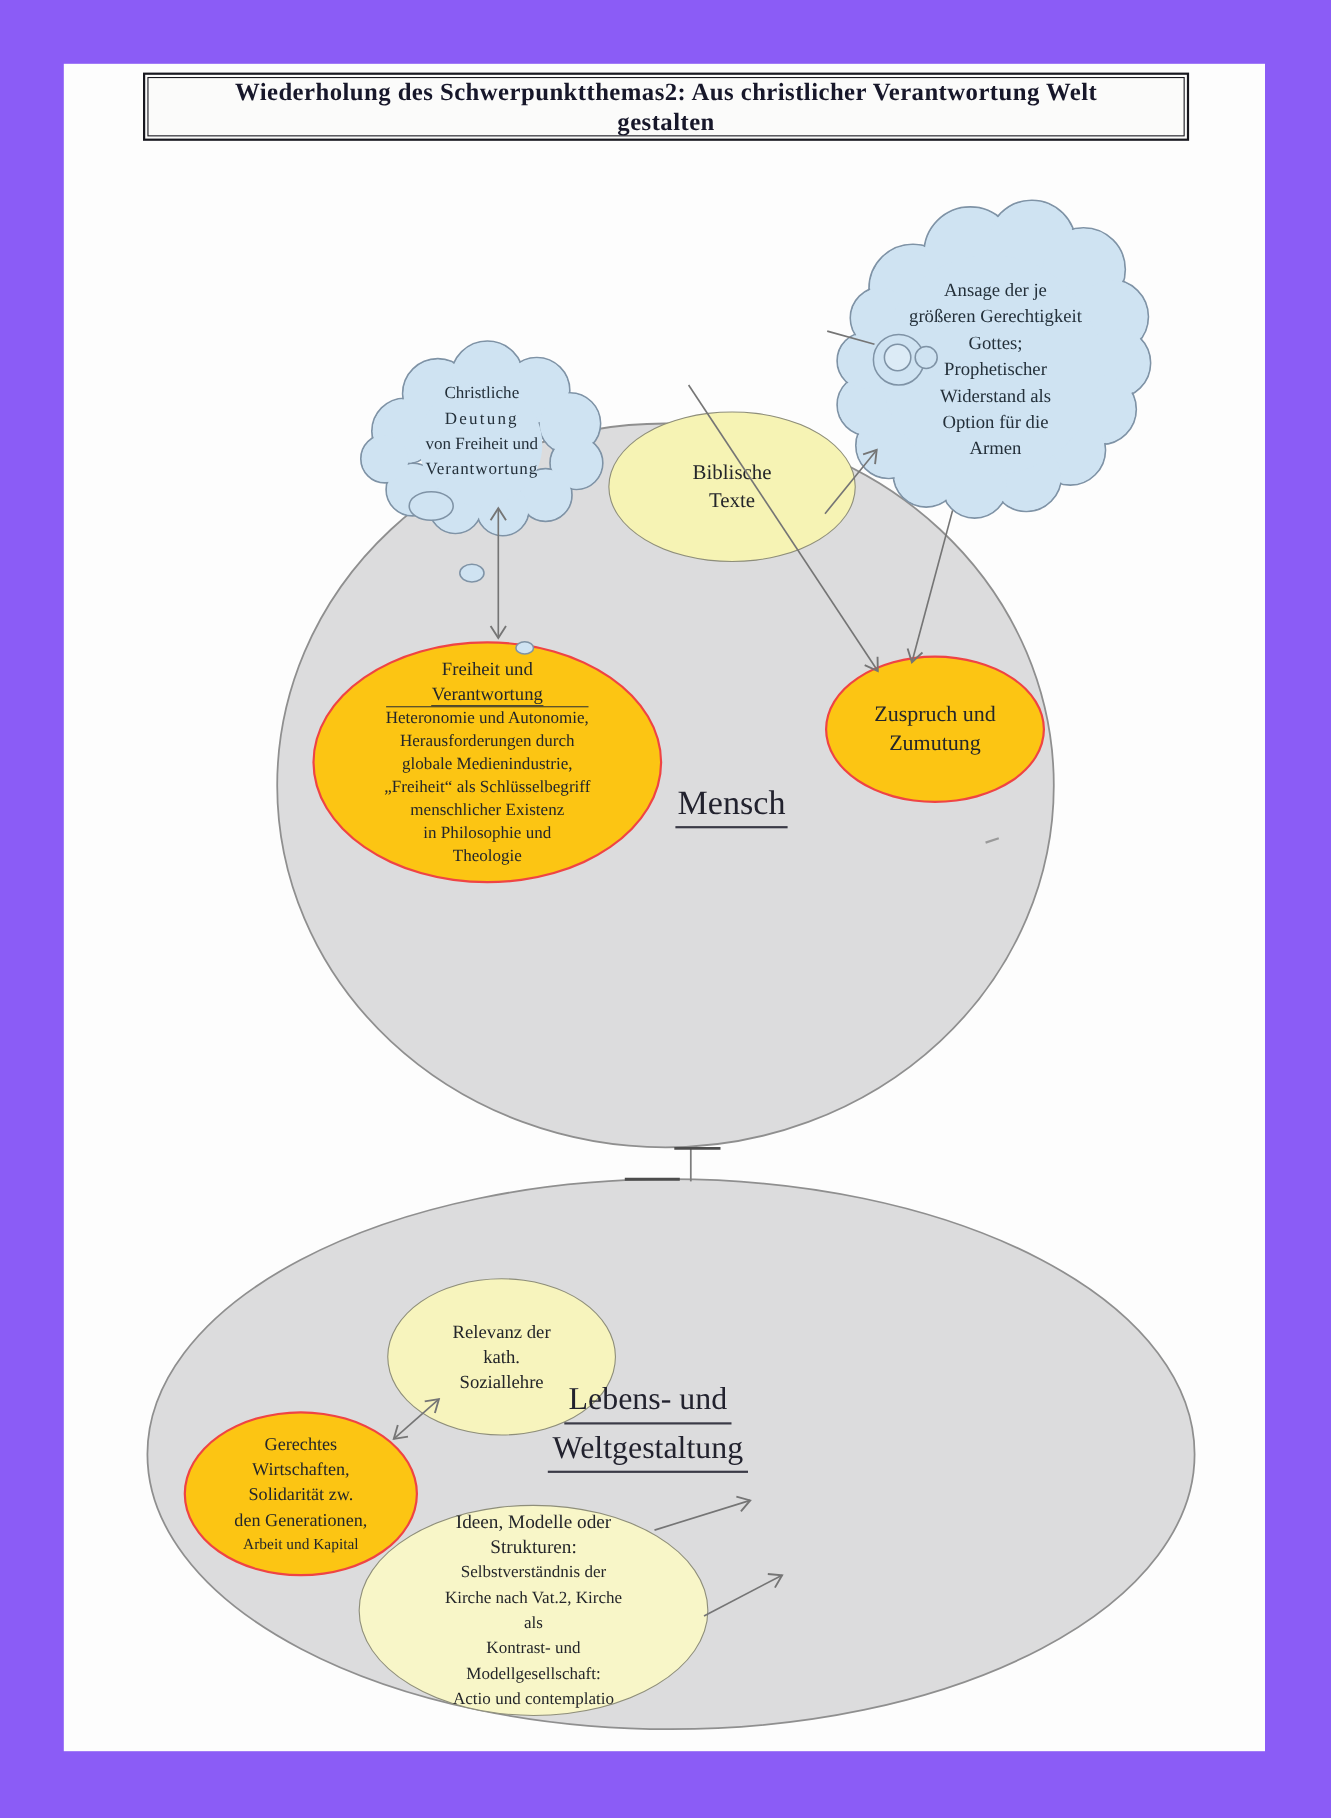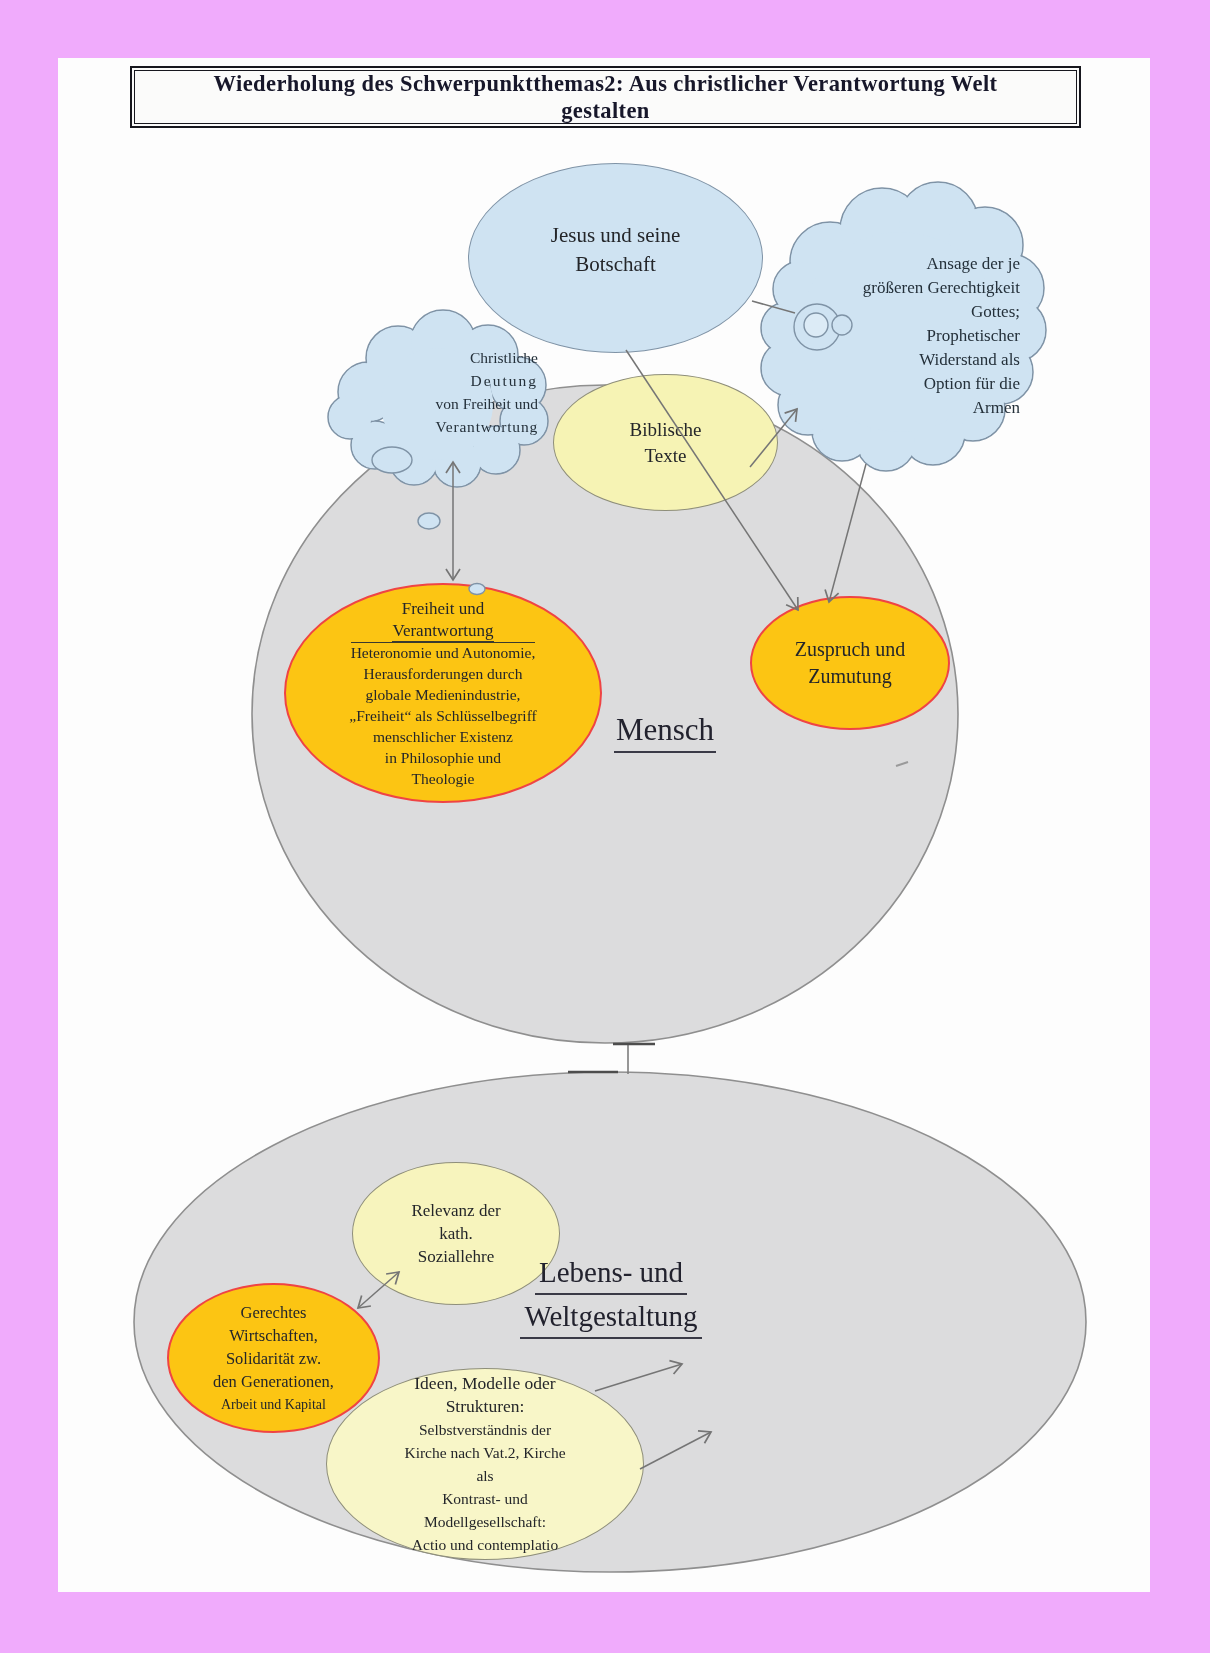--- a/index.html
+++ b/index.html
@@ -1,16 +1,16 @@
 <!DOCTYPE html>
 <html lang="de"><head>
 <meta charset="utf-8">
 <style>
   html,body{margin:0;padding:0;background:#000;}
-  #canvas{position:relative;width:1210px;height:1653px;background:#f0abfc;overflow:hidden;
+  #canvas{position:relative;width:1210px;height:1653px;background:#8b5cf6;overflow:hidden;
           font-family:"Liberation Serif","DejaVu Serif",serif;color:#24262a;}
   .page{position:absolute;left:58px;top:58px;width:1092px;height:1534px;background:#fdfdfd;}
   svg.layer{position:absolute;left:0;top:0;width:1210px;height:1653px;pointer-events:none;}
 
   
   .title-box{position:absolute;left:130px;top:66px;width:947px;height:58px;
              border:2px solid #17171e;background:#fbfbfa;}
   .title-inner{position:absolute;inset:2px;border:1px solid #17171e;
                display:flex;flex-direction:column;justify-content:center;align-items:center;}
   .title-inner div{font-size:22.5px;line-height:27px;font-weight:700;letter-spacing:.4px;
@@ -39,26 +39,26 @@
   .wiss .hd{font-size:16.5px;line-height:24px;}
   .wiss .sub{font-size:13.5px;line-height:17px;}
   .zukunft .ln{font-size:23px;line-height:31px;}
   .zukunft{padding-bottom:26px;}
   .ideen .big{font-size:17.5px;line-height:23px;}
   .ideen .ln{font-size:15.5px;line-height:23px;}
 
   
   .mensch-label{position:absolute;left:585px;top:712px;width:160px;text-align:center;}
   .mensch-label span{font-size:31px;border-bottom:2px solid #3a3a46;padding:0 2px 4px 2px;color:#22222e;}
-  .lebens-label{position:absolute;left:511px;top:1256px;width:200px;text-align:center;}
+  .lebens-label{position:absolute;left:489px;top:1256px;width:200px;text-align:center;}
   .lebens-label span{display:inline-block;font-size:29px;border-bottom:2px solid #3a3a46;
                      padding:0 4px 4px 4px;margin-bottom:5px;color:#22222e;}
 
   
-  .cloud-text{position:absolute;text-align:right;color:#24303a;}
+  .cloud-text{position:absolute;text-align:center;color:#24303a;}
   .christliche-text{left:338px;top:346px;width:200px;}
   .christliche-text .ln{font-size:15.5px;line-height:23px;}
   .ls{letter-spacing:2px;}
   .ls1{letter-spacing:.8px;}
   .ansage-text{left:790px;top:252px;width:230px;}
   .ansage-text .ln{font-size:17px;line-height:24px;}
 </style>
 </head>
 <body>
 
@@ -75,24 +75,20 @@
     </g>
   </svg>
 
   <div class="title-box">
     <div class="title-inner">
       <div>Wiederholung des Schwerpunktthemas2: Aus christlicher Verantwortung Welt</div>
       <div>gestalten</div>
     </div>
   </div>
 
-  <div class="el blue jesus" style="left:468px;top:163px;width:295px;height:190px;">
-    <div class="ln">Jesus und seine</div>
-    <div class="ln">Botschaft</div>
-  </div>
 
   <div class="el cream biblische" style="left:553px;top:374px;width:225px;height:137px;background:#f6f3b4;">
     <div class="ln">Biblische</div>
     <div class="ln">Texte</div>
   </div>
 
   <div class="el orange freiheit" style="left:284px;top:583px;width:318px;height:220px;">
     <div class="hd">Freiheit und</div>
     <div class="hd"><span class="u">Verantwortung</span></div>
     <div class="ln"><span class="o">Heteronomie und Autonomie,</span></div>

